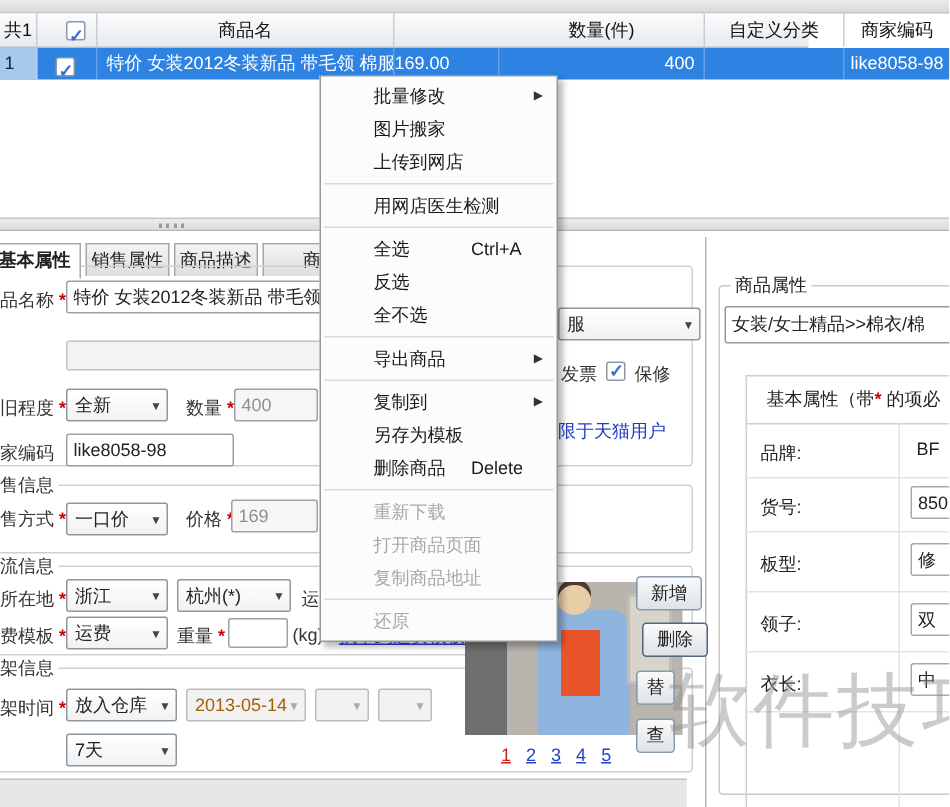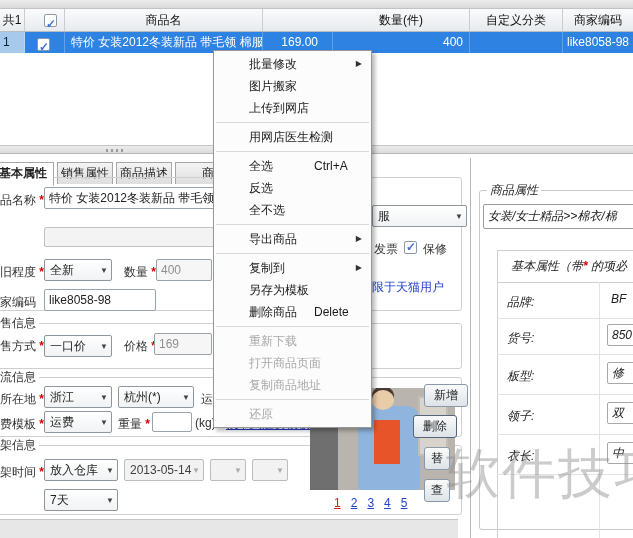--- a/index.html
+++ b/index.html
@@ -5,21 +5,21 @@
   * { margin:0; padding:0; box-sizing:border-box; }
   html,body { background:#fff; }
   body { font-family:"Liberation Sans", sans-serif; }
   #screen { position:relative; width:633px; height:538px; background:#fff; overflow:hidden; font-size:12px; color:#222; }
   .abs { position:absolute; }
 
   
   .topstrip { left:0; top:0; width:633px; height:9px; background:linear-gradient(#ececec,#d9d9d9); border-bottom:1px solid #c3c3c3; }
 
   
-  .thead { left:0; top:9px; width:633px; height:23px; background:linear-gradient(#fafbfc,#e7eaee); border-bottom:1px solid #b9bdc2; }
+  .thead { left:0; top:9px; width:539px; height:23px; background:linear-gradient(#fafbfc,#e7eaee); border-bottom:1px solid #b9bdc2; }
   .th { position:absolute; top:0; height:22px; line-height:22px; text-align:center; color:#111; border-right:1px solid #c9cdd2; overflow:hidden; white-space:nowrap; }
   .trow { left:0; top:32px; width:633px; height:21px; background:#2d82e2; color:#fff; }
   .td { position:absolute; top:0; height:21px; line-height:21px; overflow:hidden; white-space:nowrap; border-right:1px solid rgba(255,255,255,.25); }
   .rownum { background:#a6c9ec; color:#123; text-align:left; padding-left:3px; }
 
   .cb { display:inline-block; width:13px; height:13px; background:#fff; border:1px solid #8a99a8; border-radius:2px; position:relative; vertical-align:middle; }
   .cb.checked::after { content:"✓"; position:absolute; left:1px; top:-2px; font-size:12px; font-weight:bold; color:#3b6fd4; }
 
   
   .splitter { left:0; top:145px; width:633px; height:9px; background:linear-gradient(#ececec,#dcdcdc); border-top:1px solid #c6c6c6; border-bottom:1px solid #b8b8b8; }
@@ -35,38 +35,38 @@
 
   .lbl { position:absolute; color:#333; white-space:nowrap; }
   .req { color:#cc0000; font-weight:bold; }
 
   .tinput { position:absolute; background:#fff; border:1px solid #9aa2aa; border-radius:2px; padding:0 4px; line-height:20px; height:22px; overflow:hidden; white-space:nowrap; color:#222; }
   .tinput.dis { background:#f6f6f6; color:#8f8f8f; }
   .tinput.flat { background:#f3f3f3; border-color:#c2c2c2; }
 
   .combo { position:absolute; height:22px; border:1px solid #8f979e; border-radius:2px; background:linear-gradient(#ffffff,#f0f2f4); line-height:20px; padding:0 16px 0 5px; overflow:hidden; white-space:nowrap; color:#222; }
   .combo::after { content:"▼"; position:absolute; right:3px; top:1px; font-size:8px; color:#444; }
-  .combo.dis { background:#f2f2f2; color:#404040; border-color:#bcbcbc; }
+  .combo.dis { background:#f2f2f2; color:#a16207; border-color:#bcbcbc; }
   .combo.dis::after { color:#aaa; }
 
   .link { color:#2b3fd0; text-decoration:underline; cursor:pointer; white-space:nowrap; }
   .note { color:#1f3cc8; white-space:nowrap; }
 
   .btn { position:absolute; height:23px; line-height:21px; text-align:center; border:1px solid #8a99a8; border-radius:3px; background:linear-gradient(#fafafa,#dde3e8); color:#222; overflow:hidden; white-space:nowrap; }
 
   
   .menu { left:213px; top:50px; width:159px; z-index:40; background:#fcfcfc; border:1px solid #979797; box-shadow:3px 3px 4px rgba(0,0,0,.28); padding:2px 0; }
   .mi { position:relative; height:22px; line-height:22px; padding-left:35px; color:#1a1a1a; white-space:nowrap; }
   .mi.dis { color:#a8a8a8; }
   .mi .mi-short { position:absolute; left:100px; top:0; }
   .mi .mi-arrow::after { content:"▶"; position:absolute; right:9px; top:0; font-size:8px; color:#333; }
   .msep { height:1px; background:#d9d9d9; margin:3px 2px; }
 
   
-  .rpanel { left:470px; top:158px; width:136px; height:380px; background:#fff; border-left:1px solid #b5b5b5; z-index:20;font-style:italic; }
+  .rpanel { left:470px; top:158px; width:136px; height:380px; background:#fff; border-left:1px solid #b5b5b5; z-index:20; }
   .gb { position:absolute; left:8px; top:32px; width:170px; height:340px; border:1px solid #c9c9c9; border-radius:3px; }
   .ptable-line { position:absolute; background:#e3e3e3; }
   .pvalbox { position:absolute; border:1px solid #a8a8a8; border-radius:2px; background:#fff; height:22px; line-height:20px; padding:0 4px; white-space:nowrap; overflow:hidden; }
 
   .watermark { left:446px; top:438px; width:260px; font-size:54px; color:rgba(140,140,140,.45); letter-spacing:2px; z-index:50; white-space:nowrap; }
 
   .bottomstrip { left:0; top:519px; width:458px; height:19px; background:#e7e7e7; border-top:1px solid #c5c5c5; }
 
   
   .imgbox { left:310px; top:388px; width:145px; height:102px; background:linear-gradient(90deg,#6f6f6f 0 28px,#b9b4ad 28px 100%); overflow:hidden; }
@@ -93,21 +93,21 @@
     <div class="th" style="left:333px;width:137px;">数量(件)</div>
     <div class="th" style="left:470px;width:93px;">自定义分类</div>
     <div class="th" style="left:563px;width:70px;border-right:none;">商家编码</div>
   </div>
 
   
   <div class="abs trow">
     <div class="td rownum" style="left:0;width:25px;">1</div>
     <div class="td" style="left:25px;width:40px;"><span class="cb checked" style="margin-left:12px;margin-top:3px;"></span></div>
     <div class="td" style="left:65px;width:198px;padding-left:6px;">特价 女装2012冬装新品 带毛领 棉服女 加...</div>
-    <div class="td" style="left:263px;width:70px;text-align:right;padding-right:14px;">169.00</div>
+    <div class="td" style="left:263px;width:70px;padding-right:14px;">169.00</div>
     <div class="td" style="left:333px;width:137px;text-align:right;padding-right:6px;">400</div>
     <div class="td" style="left:470px;width:93px;"></div>
     <div class="td" style="left:563px;width:70px;border-right:none;padding-left:4px;">like8058-98</div>
   </div>
 
   
   <div class="abs splitter">
       <div class="grip"></div>
     </div>
 
@@ -182,21 +182,21 @@
   <div class="abs imgbox">
     <div class="coat"></div>
     <div class="innershirt"></div>
     <div class="head"></div>
     <div class="shelf"></div>
   </div>
   <div class="abs pager" style="left:334px;top:496px;">
     <a style="color:#cc2222;">1</a><a style="color:#2244cc;">2</a><a style="color:#2244cc;">3</a><a style="color:#2244cc;">4</a><a style="color:#2244cc;">5</a>
   </div>
   <div class="btn" style="left:424px;top:384px;width:44px;z-index:25;">新增</div>
-  <div class="btn" style="left:413px;top:415px;width:44px;border-color:#55667a;z-index:25;">删除</div>
+  <div class="btn" style="left:428px;top:415px;width:44px;border-color:#55667a;z-index:25;">删除</div>
   <div class="btn" style="left:424px;top:447px;width:26px;z-index:25;">替</div>
   <div class="btn" style="left:424px;top:479px;width:26px;z-index:25;">查</div>
 
   
   <div class="abs bottomstrip"></div>
 
   
   <div class="abs rpanel">
     <div class="gb"></div>
     <div class="abs" style="left:16px;top:24px;background:#fff;padding:0 3px;z-index:2;">商品属性</div>

